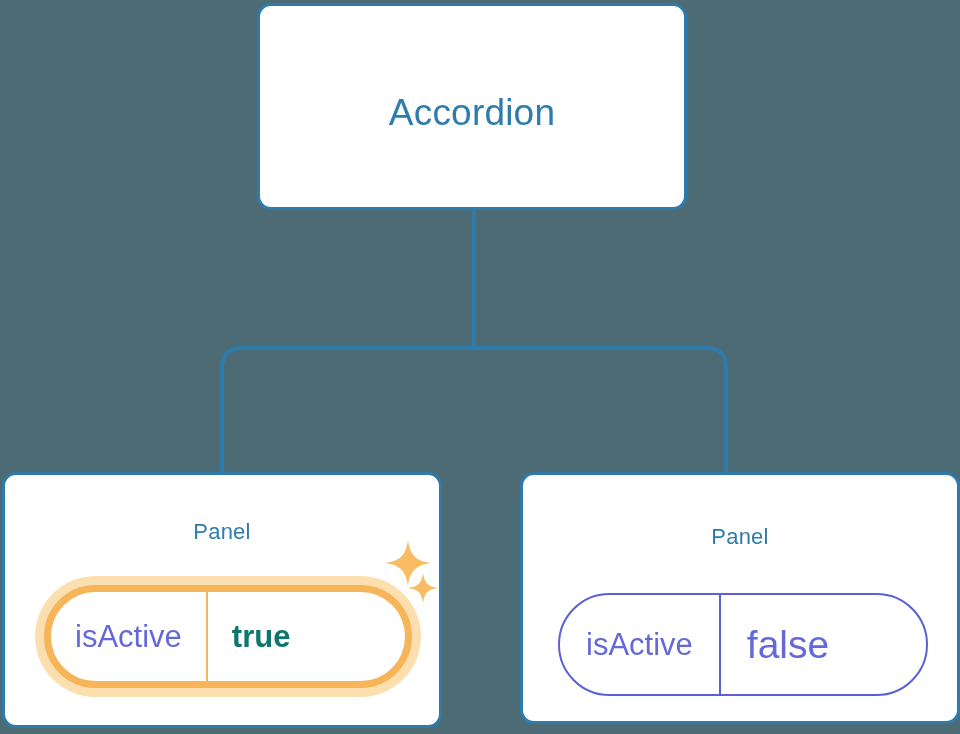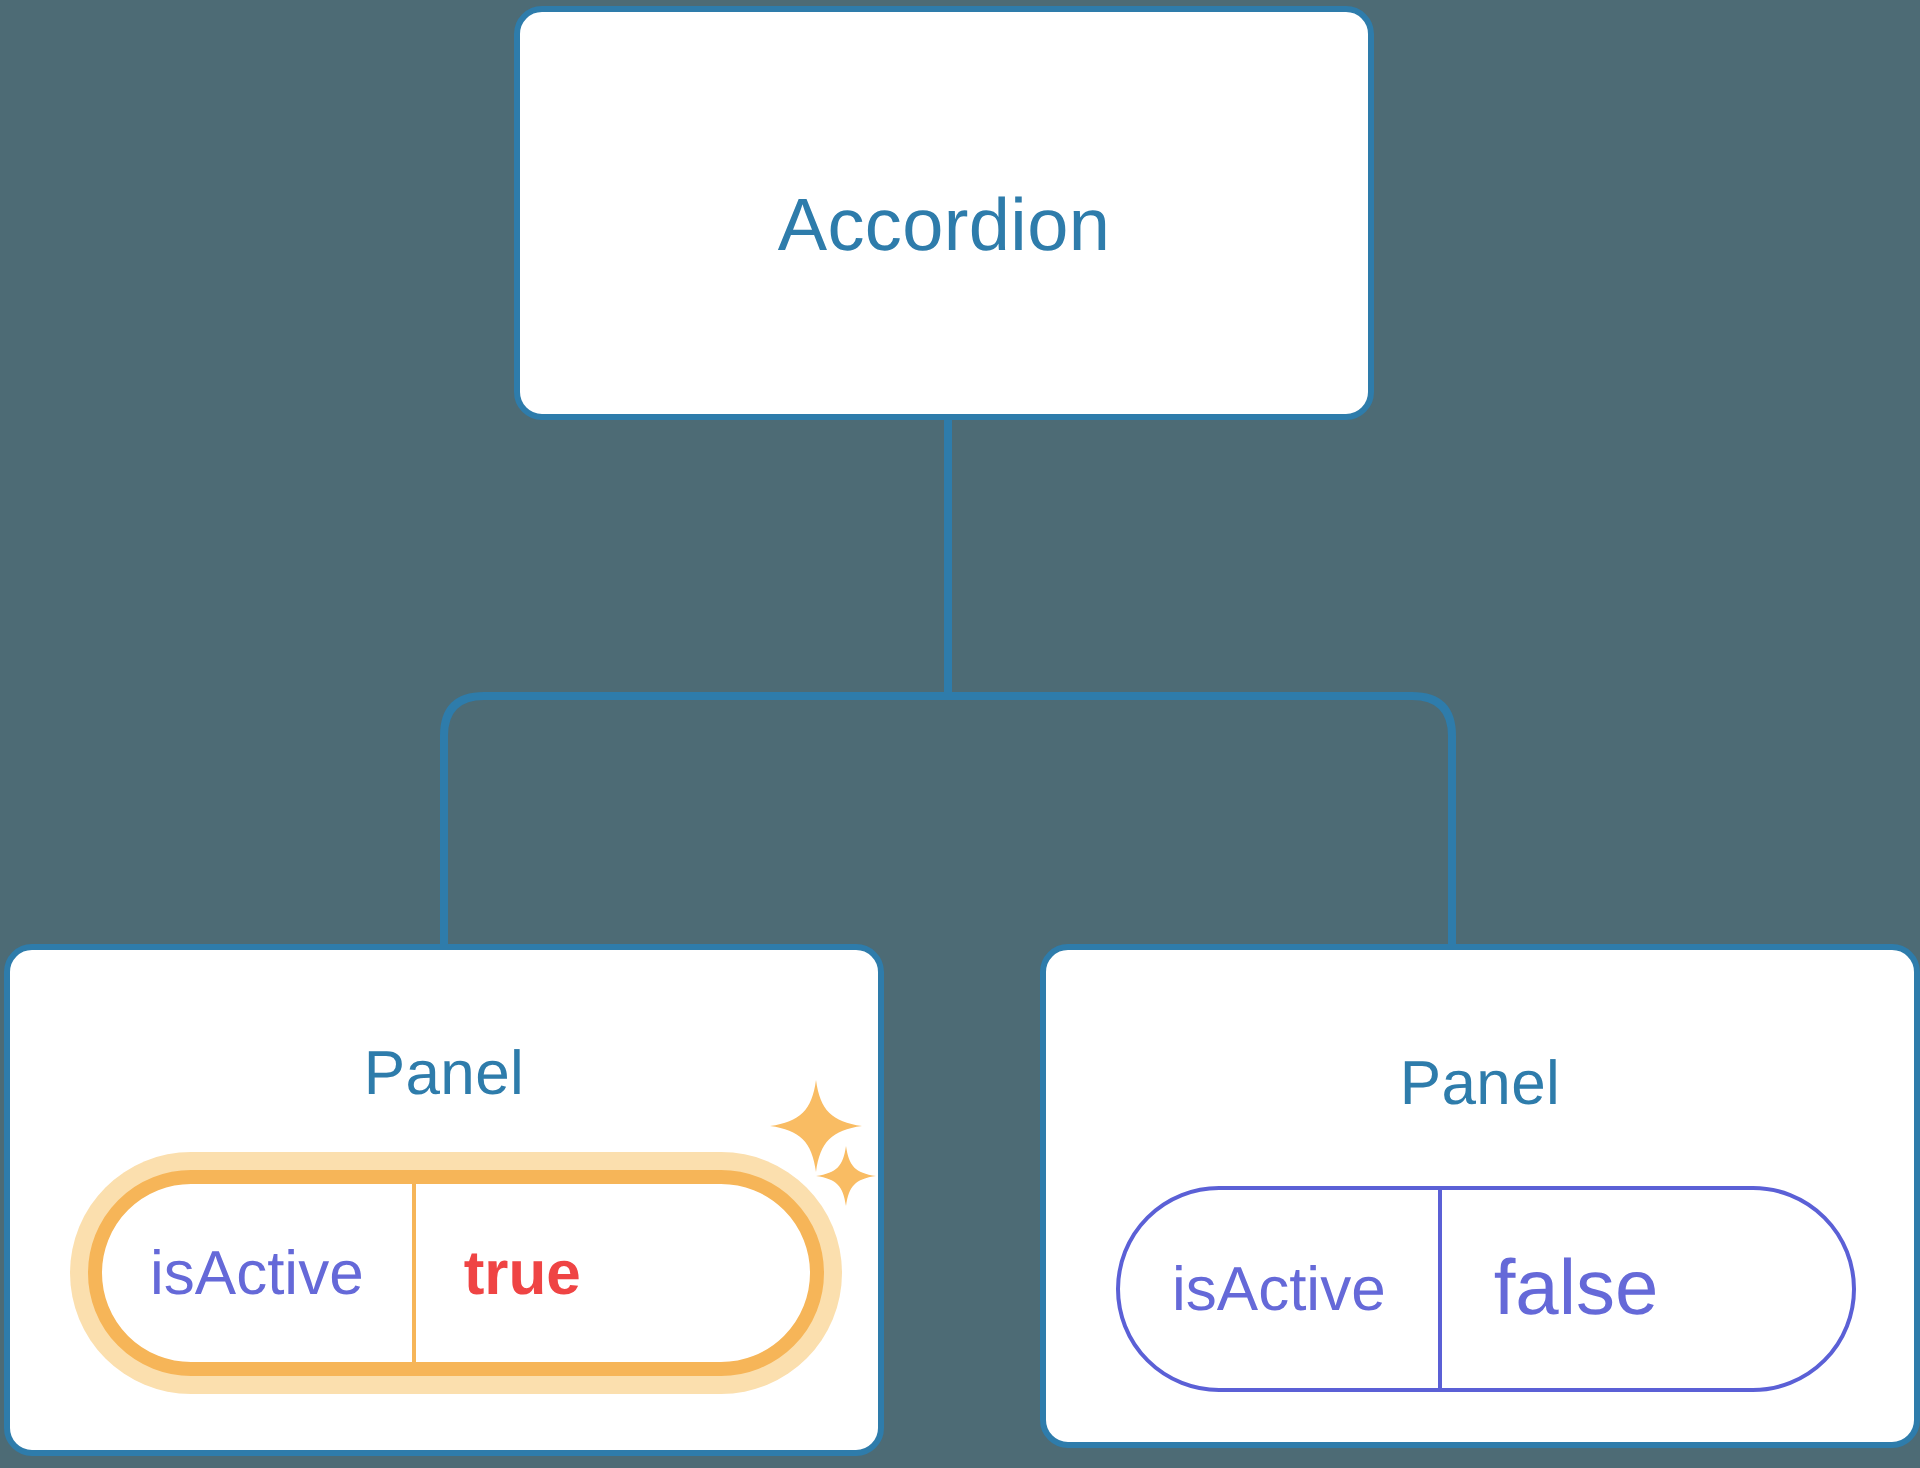--- a/index.html
+++ b/index.html
@@ -69,21 +69,21 @@
   #node-panel-right {
     left: 520px;
     top: 472px;
     width: 440px;
     height: 252px;
   }
   .panel .node-title {
     position: absolute;
     left: 0;
     right: 0;
-    font-size: 31px;
+    font-size: 22px;
   }
   #node-panel-left .node-title { top: 44px; }
   #node-panel-right .node-title { top: 49px; }
 
   
   .pill {
     position: absolute;
     display: flex;
     align-items: stretch;
     box-sizing: border-box;
@@ -132,21 +132,21 @@
     box-shadow: 0 0 0 9px #fbdfae;
   }
   .pill--highlight .pill-key {
     color: #6569d8;
     font-size: 31px;
     font-weight: 400;
     padding: 0 24px;
     border-right: 2px solid #f6b558;
   }
   .pill--highlight .pill-val {
-    color: #ef4444;
+    color: #0f766e;
     font-size: 31px;
     font-weight: 700;
     padding: 0 24px;
     text-align: right;
   }
   #pill-left {
     left: 39px;
     top: 110px;
     width: 368px;
     height: 103px;

